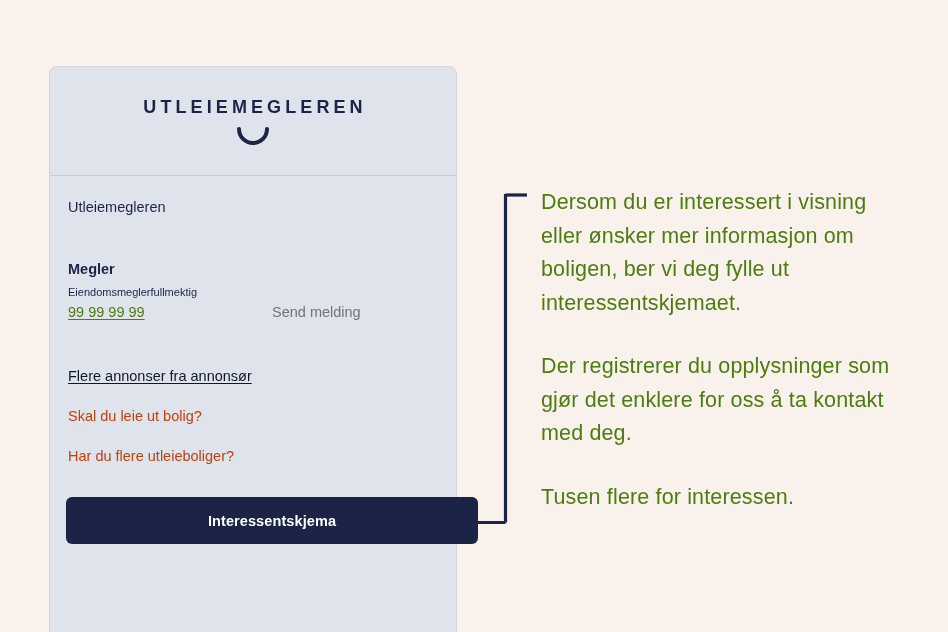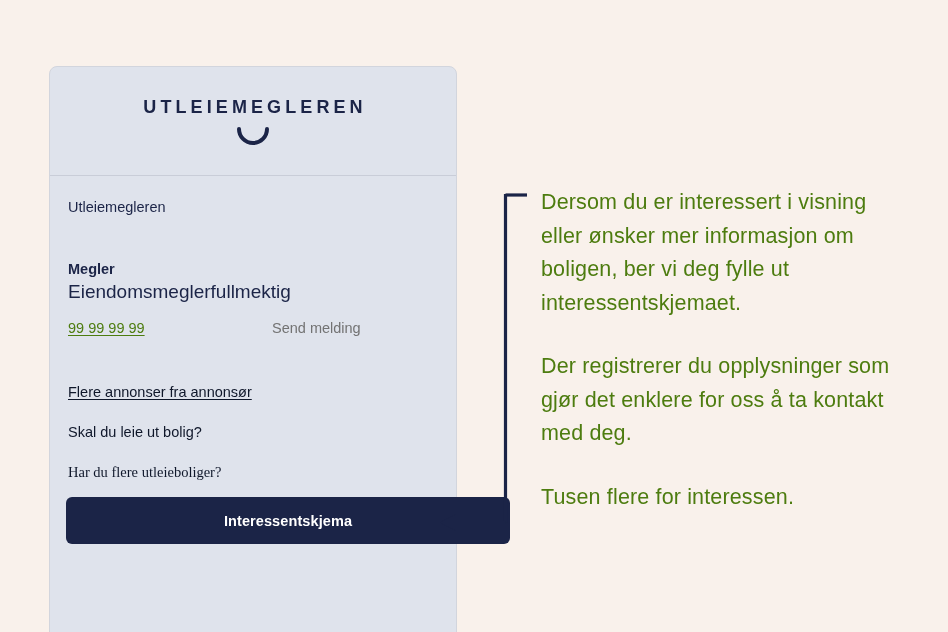--- a/index.html
+++ b/index.html
@@ -69,23 +69,23 @@
   }
 
   .agent-role {
     font-size: 14.5px;
     font-weight: bold;
     line-height: 18px;
     margin: 0 0 5px 0;
   }
 
   .agent-title {
-    font-size: 19px;
-    line-height: 18px;
-    margin: 0 0 18px 0;
+    font-size: 11px;
+    line-height: 18px;
+    margin: 0 0 2px 0;
   }
 
   .contact-row {
     display: flex;
     align-items: baseline;
     margin: 0 0 46px 0;
   }
 
   .phone-link {
     font-size: 14.5px;
@@ -113,41 +113,40 @@
   }
 
   .links-list li {
     font-size: 14.5px;
     line-height: 18px;
     margin-bottom: 22px;
   }
 
   .links-list li:last-child {
     margin-bottom: 0;
-    font-family: Liberation Serif, serif;
   }
 
   .underlined-link {
     color: #0f172a;
     text-decoration: underline;
     text-underline-offset: 2px;
     cursor: pointer;
   }
 
   .plain-link {
-    color: #0f172a;
+    color: #c2410c;
     text-decoration: none;
     cursor: pointer;
   }
 
   #cta-button {
     position: absolute;
     left: 66px;
     top: 497px;
-    width: 444px;
+    width: 412px;
     height: 47px;
     background: #1b2447;
     color: #ffffff;
     border: none;
     border-radius: 6px;
     font-family: "Liberation Sans", sans-serif;
     font-size: 14.5px;
     font-weight: bold;
     cursor: pointer;
     letter-spacing: 0.1px;

